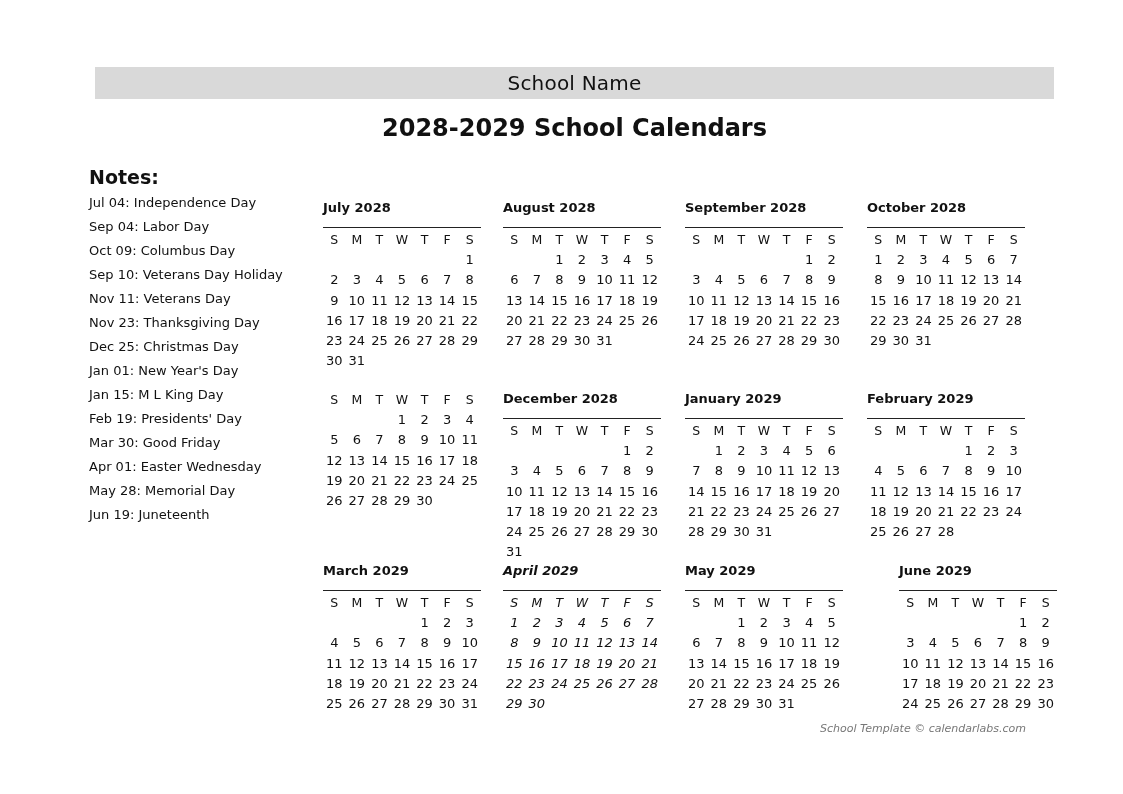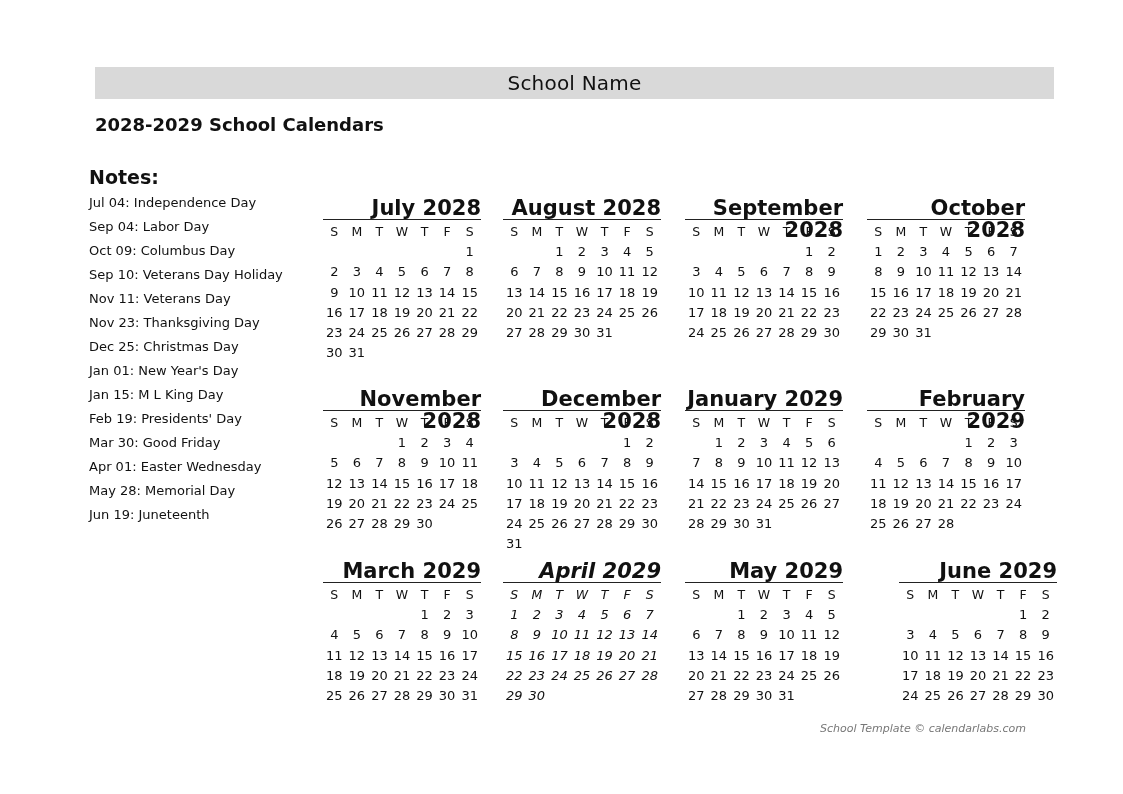--- a/index.html
+++ b/index.html
@@ -1,28 +1,28 @@
 <!DOCTYPE html>
 <html><head>
 <meta charset="utf-8">
 <style>
   html, body { margin: 0; padding: 0; background: #ffffff; }
   body { width: 1123px; height: 794px; position: relative; overflow: hidden;
          font-family: "DejaVu Sans", "Liberation Sans", sans-serif; color: #111; }
   .header-bar { position: absolute; left: 95px; top: 67px; width: 959px; height: 32px;
                 background: #d9d9d9; display: flex; align-items: center; justify-content: center; }
   .school-name { font-weight: normal; font-size: 20px; letter-spacing: 0.2px; }
-  .page-title { position: absolute; left: 95px; width: 959px; top: 114px; text-align: left;
-                font-weight: bold; font-size: 18px; }
+  .page-title { position: absolute; left: 95px; width: 959px; top: 114px; text-align: center;
+                font-weight: bold; font-size: 24px; }
   .notes { position: absolute; left: 89px; top: 165px; width: 225px; }
   .notes-title { font-weight: bold; font-size: 19px; margin: 0 0 6px 0; height: 24px; line-height: 24px; }
   .note-item { font-size: 13px; height: 24px; line-height: 16px; white-space: nowrap; }
   .month { position: absolute; width: 158px; }
-  .month-title { font-weight: bold; font-size: 21px; text-align: right; height: 22px; line-height: 22px;
-                 border-bottom: 1.5px solid #222; padding-bottom: 0; }
+  .month-title { font-weight: bold; font-size: 13px; height: 22px; line-height: 22px;
+                 border-bottom: 1.5px solid #222; padding-bottom: 8px; }
   .grid { display: grid; grid-template-columns: repeat(7, 22.57px); margin-top: 2px; }
   .cell { font-size: 13px; height: 20.2px; line-height: 20.2px; text-align: center; }
   .dow { font-size: 12.5px; }
   .footer { position: absolute; right: 97px; top: 722px; font-style: italic; font-size: 11px; color: #777; }
 </style>
 </head>
 <body>
 
 <div class="header-bar">
   <span class="school-name">School Name</span>
@@ -228,21 +228,20 @@
       <div class="cell">26</div>
       <div class="cell">27</div>
       <div class="cell">28</div>
       <div class="cell">29</div>
       <div class="cell">30</div>
       <div class="cell">31</div>
     </div>
 </div>
 
 <div class="month" style="left:323px; top:388px;">
-  <div class="month-title">November 2028</div>
   <div class="grid">
       <div class="cell dow">S</div>
       <div class="cell dow">M</div>
       <div class="cell dow">T</div>
       <div class="cell dow">W</div>
       <div class="cell dow">T</div>
       <div class="cell dow">F</div>
       <div class="cell dow">S</div>
       <div class="cell"></div>
       <div class="cell"></div>

